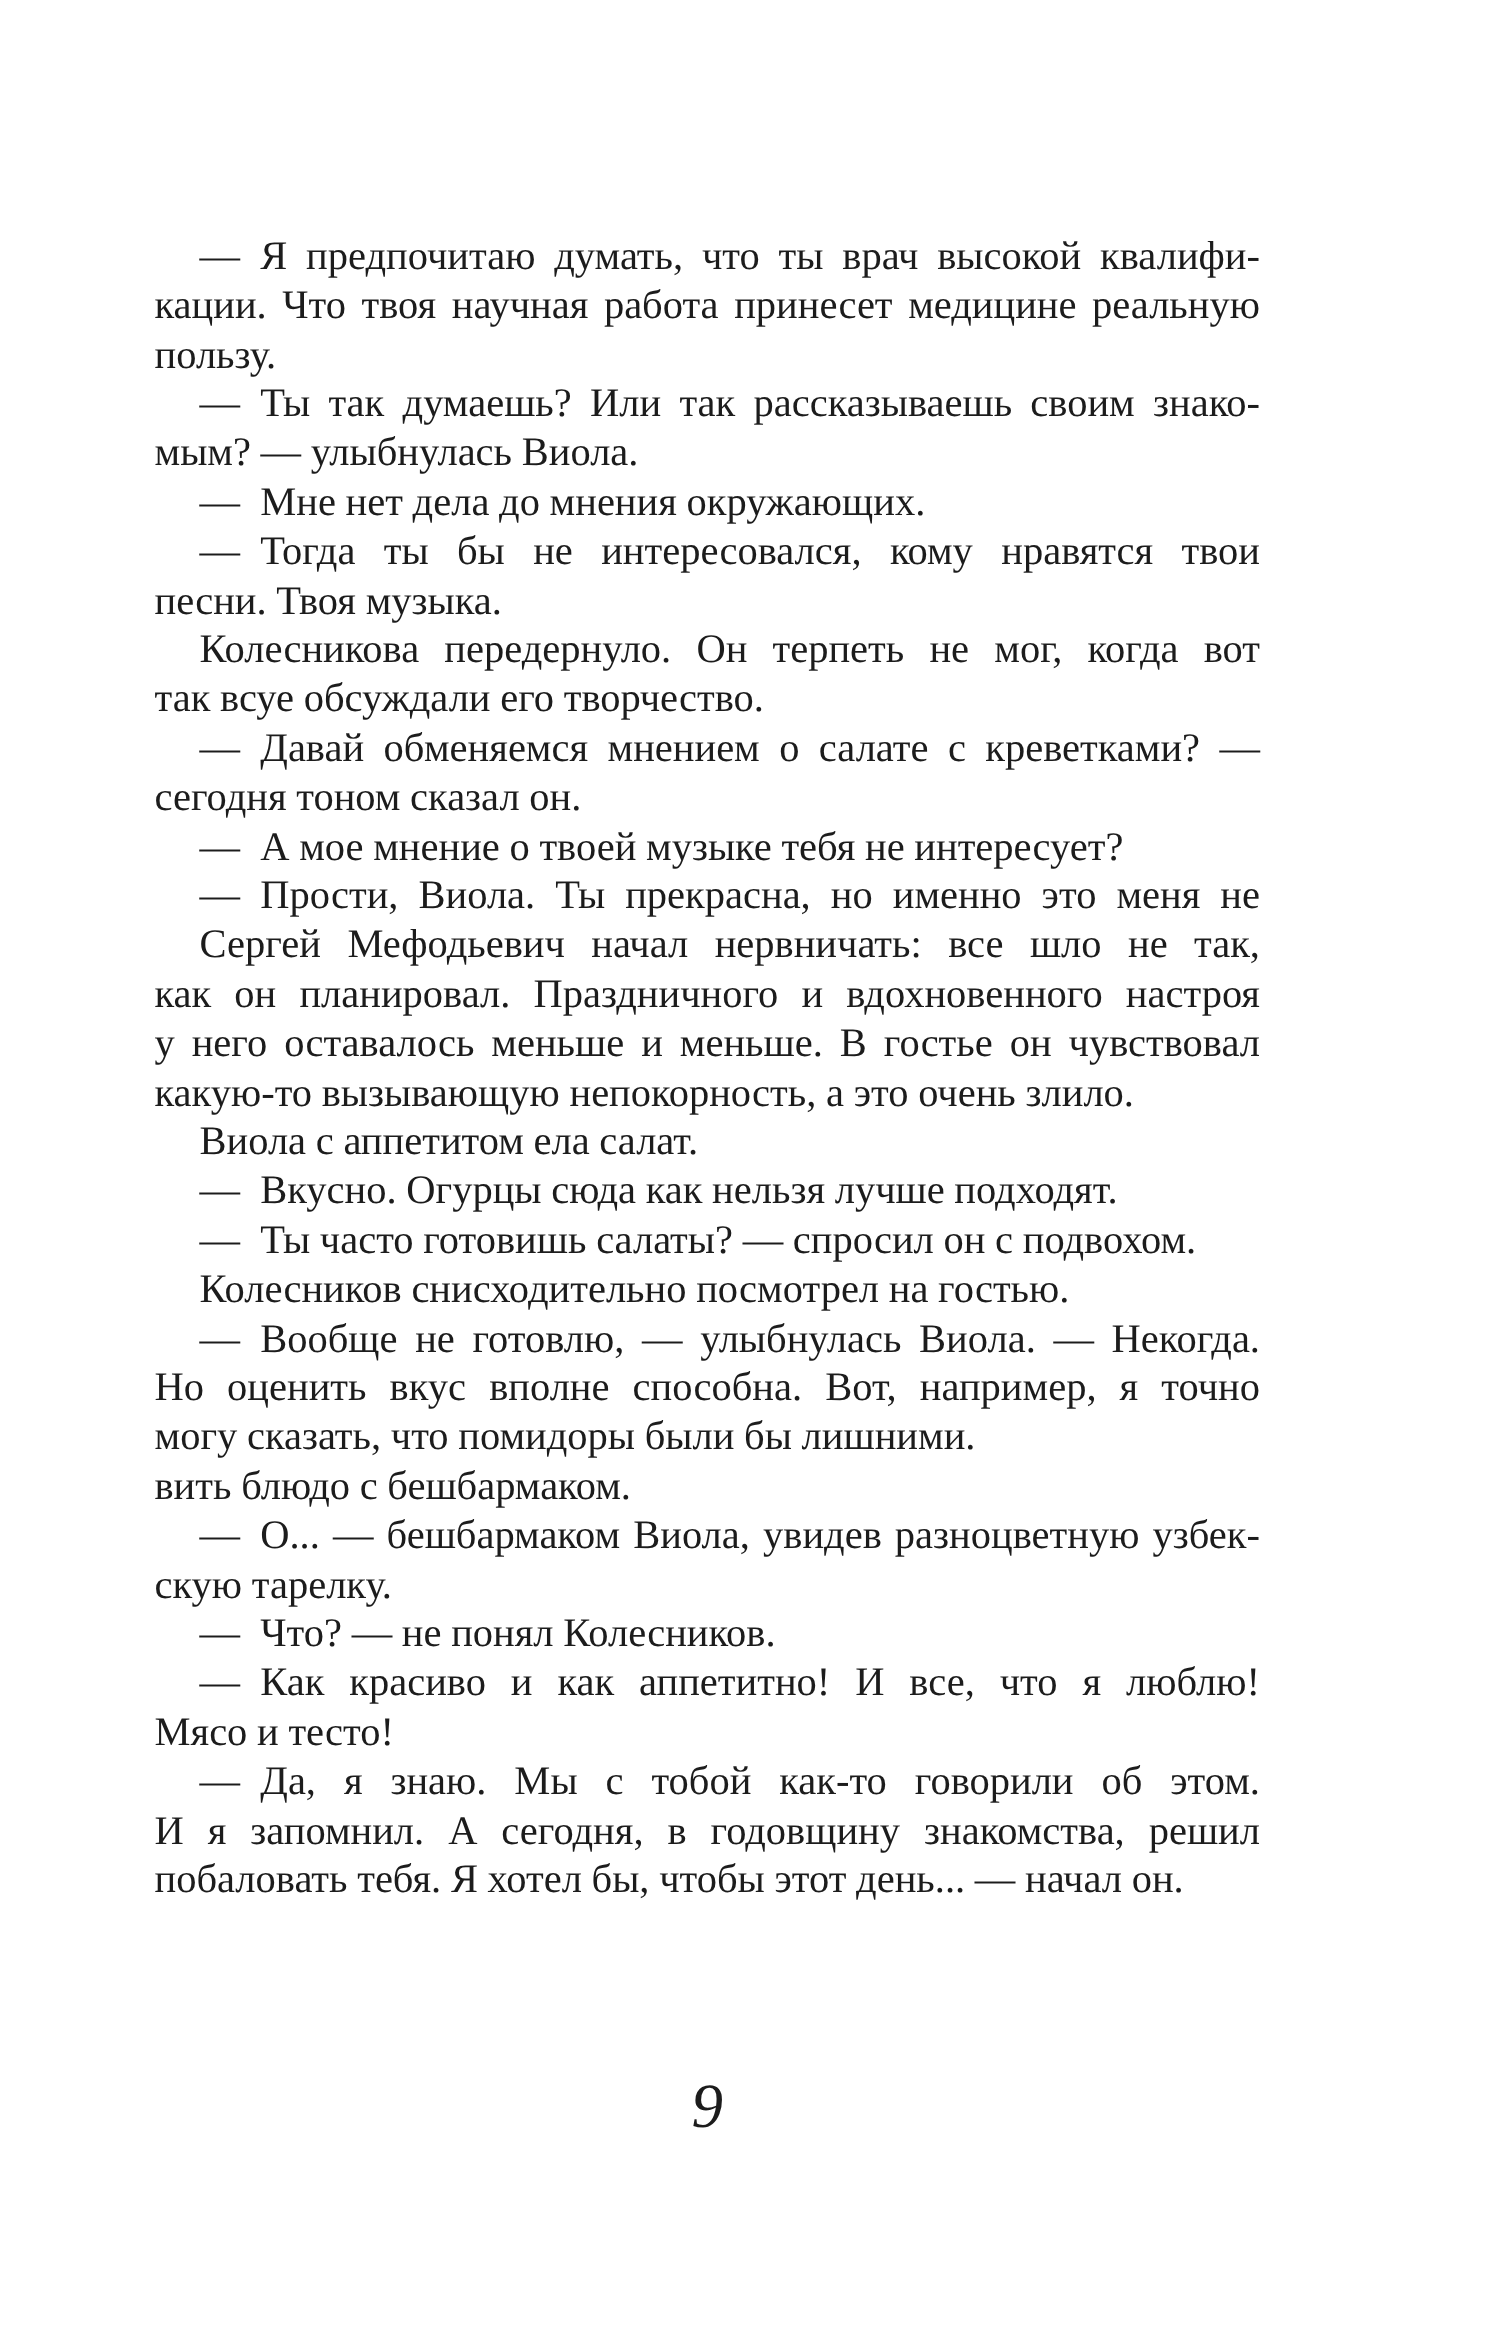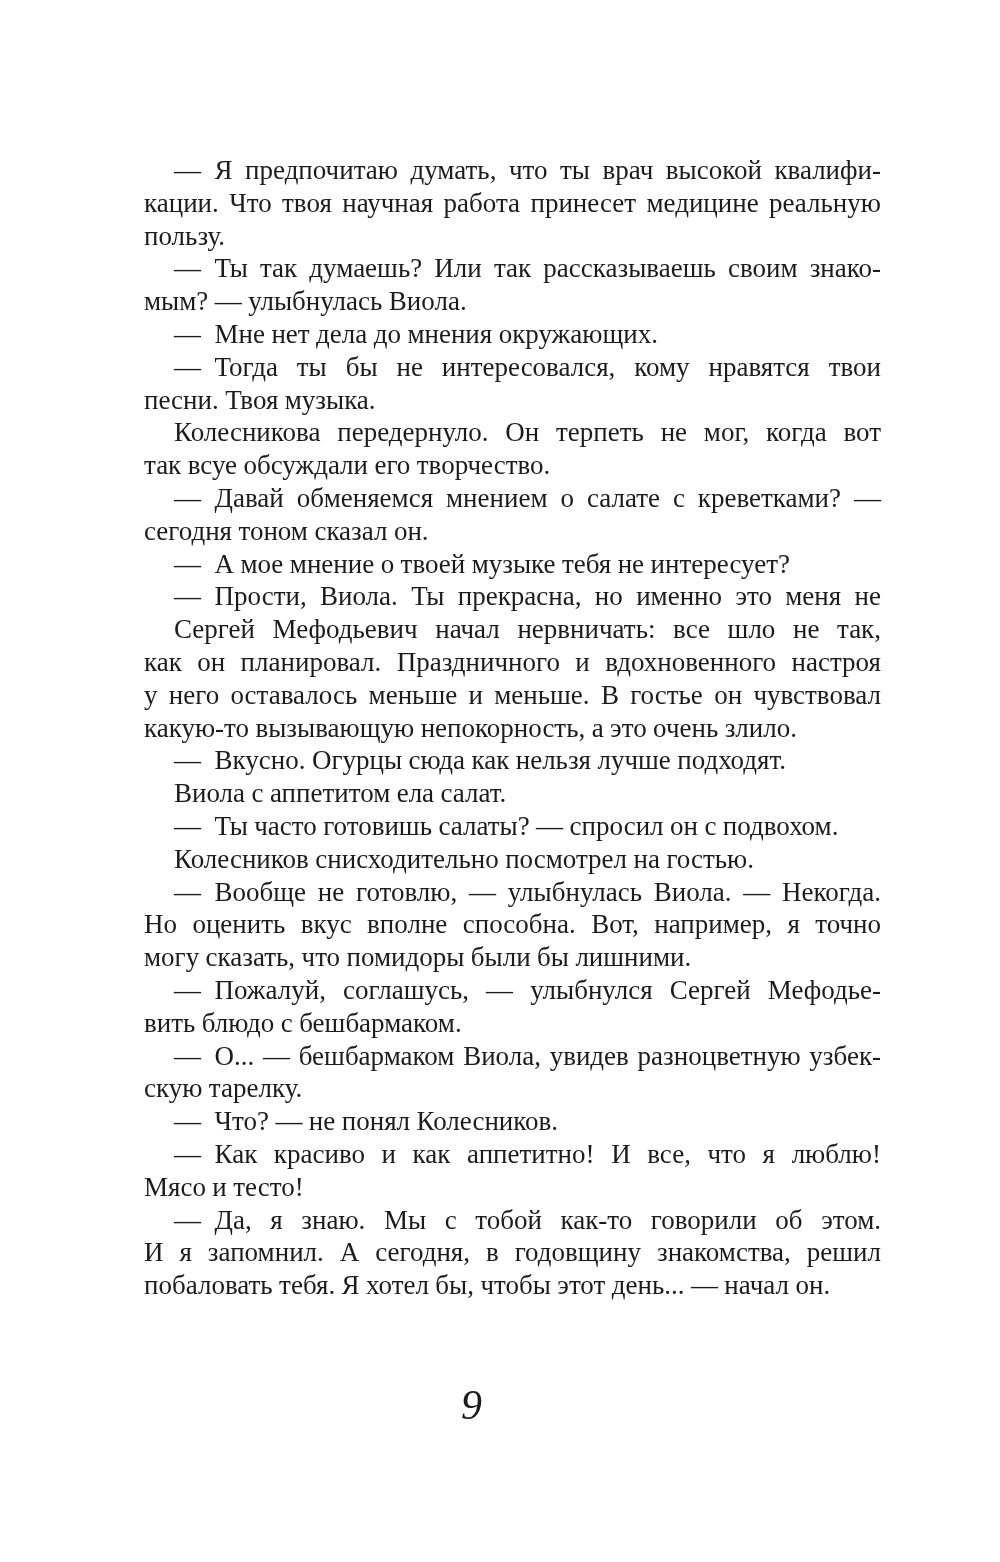--- a/index.html
+++ b/index.html
@@ -17,21 +17,20 @@
     color: #1c1c1c;
   }
   .text-block {
     position: absolute;
     left: 103px;
     top: 154px;
     width: 737px;
     font-size: 27px;
     line-height: 32.8px;
     letter-spacing: 0;
-    margin-left: 41px;
   }
   .para {
     margin: 0;
     padding: 0;
   }
   .line {
     text-align: justify;
     text-align-last: justify;
     word-spacing: -0.3px;
     white-space: normal;
@@ -89,38 +88,37 @@
       <div class="para">
         <div class="line first">— Прости, Виола. Ты прекрасна, но именно это меня не</div>
       </div>
       <div class="para">
         <div class="line first">Сергей Мефодьевич начал нервничать: все шло не так,</div>
         <div class="line">как он планировал. Праздничного и вдохновенного настроя</div>
         <div class="line">у него оставалось меньше и меньше. В гостье он чувствовал</div>
         <div class="line last">какую-то вызывающую непокорность, а это очень злило.</div>
       </div>
       <div class="para">
-        <div class="line first last">— Вкусно. Огурцы сюда как нельзя лучше подходят.</div>
+        <div class="line first last">Виола с аппетитом ела салат.</div>
       </div>
       <div class="para">
-        <div class="line first last">Виола с аппетитом ела салат.</div>
+        <div class="line first last">— Вкусно. Огурцы сюда как нельзя лучше подходят.</div>
       </div>
       <div class="para">
         <div class="line first last">— Ты часто готовишь салаты? — спросил он с подвохом.</div>
       </div>
       <div class="para">
         <div class="line first last">Колесников снисходительно посмотрел на гостью.</div>
       </div>
       <div class="para">
         <div class="line first">— Вообще не готовлю, — улыбнулась Виола. — Некогда.</div>
         <div class="line">Но оценить вкус вполне способна. Вот, например, я точно</div>
         <div class="line last">могу сказать, что помидоры были бы лишними.</div>
       </div>
       <div class="para">
-        <div class="line first">— Пожалуй, соглашусь, — улыбнулся Сергей Мефодье-</div>
         <div class="line last">вить блюдо с бешбармаком.</div>
       </div>
       <div class="para">
         <div class="line first">— О... — бешбармаком Виола, увидев разноцветную узбек-</div>
         <div class="line last">скую тарелку.</div>
       </div>
       <div class="para">
         <div class="line first last">— Что? — не понял Колесников.</div>
       </div>
       <div class="para">

